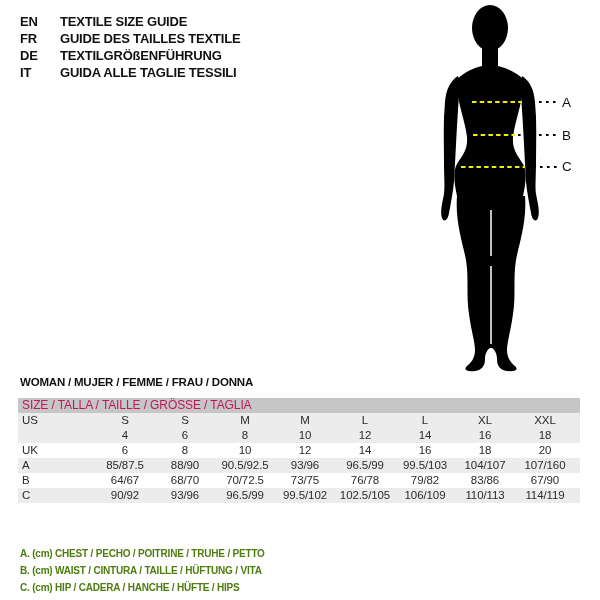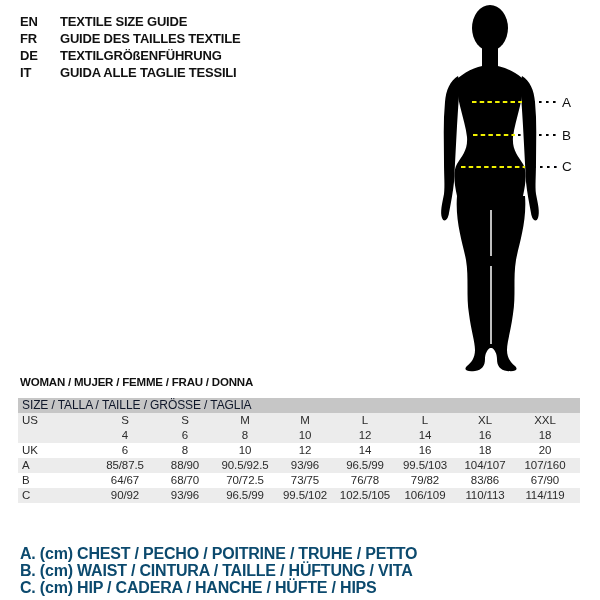--- a/index.html
+++ b/index.html
@@ -15,28 +15,28 @@
   
   .figure{position:absolute;left:430px;top:4px;width:170px;height:370px;}
   .measure-label{position:absolute;font-size:13.5px;font-weight:500;color:#111;}
   .label-a{left:562px;top:95px;}
   .label-b{left:562px;top:128px;}
   .label-c{left:562px;top:159px;}
   
   .section-title{position:absolute;left:20px;top:376px;font-size:11.5px;font-weight:bold;letter-spacing:-0.2px;color:#111;}
   
   .size-table{position:absolute;left:18px;top:398px;width:562px;font-size:11.5px;color:#2b2b2b;letter-spacing:-0.1px;}
-  .thead{height:15px;line-height:15px;background:var(--table-header-bg,#c6c6c6);padding-left:4px;font-size:12px;color:#0f172a;}
+  .thead{height:15px;line-height:15px;background:var(--table-header-bg,#c6c6c6);padding-left:4px;font-size:12px;color:#be185d;}
   .trow{display:flex;height:15px;line-height:15px;}
   .trow.stripe{background:var(--stripe-bg,#ececec);}
   .tlabel{width:77px;padding-left:4px;box-sizing:border-box;}
   .tcell{width:60px;text-align:center;}
   
   .legend{position:absolute;left:20px;top:545px;}
-  .legend-row{height:17px;line-height:17px;font-size:16px;font-weight:bold;letter-spacing:-0.2px;color:#0c4a6e;}
+  .legend-row{height:17px;line-height:17px;font-size:10px;font-weight:bold;letter-spacing:-0.2px;color:#4d7c0f;}
 </style>
 </head>
 <body>
 
 <div class="canvas">
 
   <div class="lang-block">
     <div class="lang-row">
       <span class="lang-code">EN</span>
       <span class="lang-title">TEXTILE SIZE GUIDE</span>

